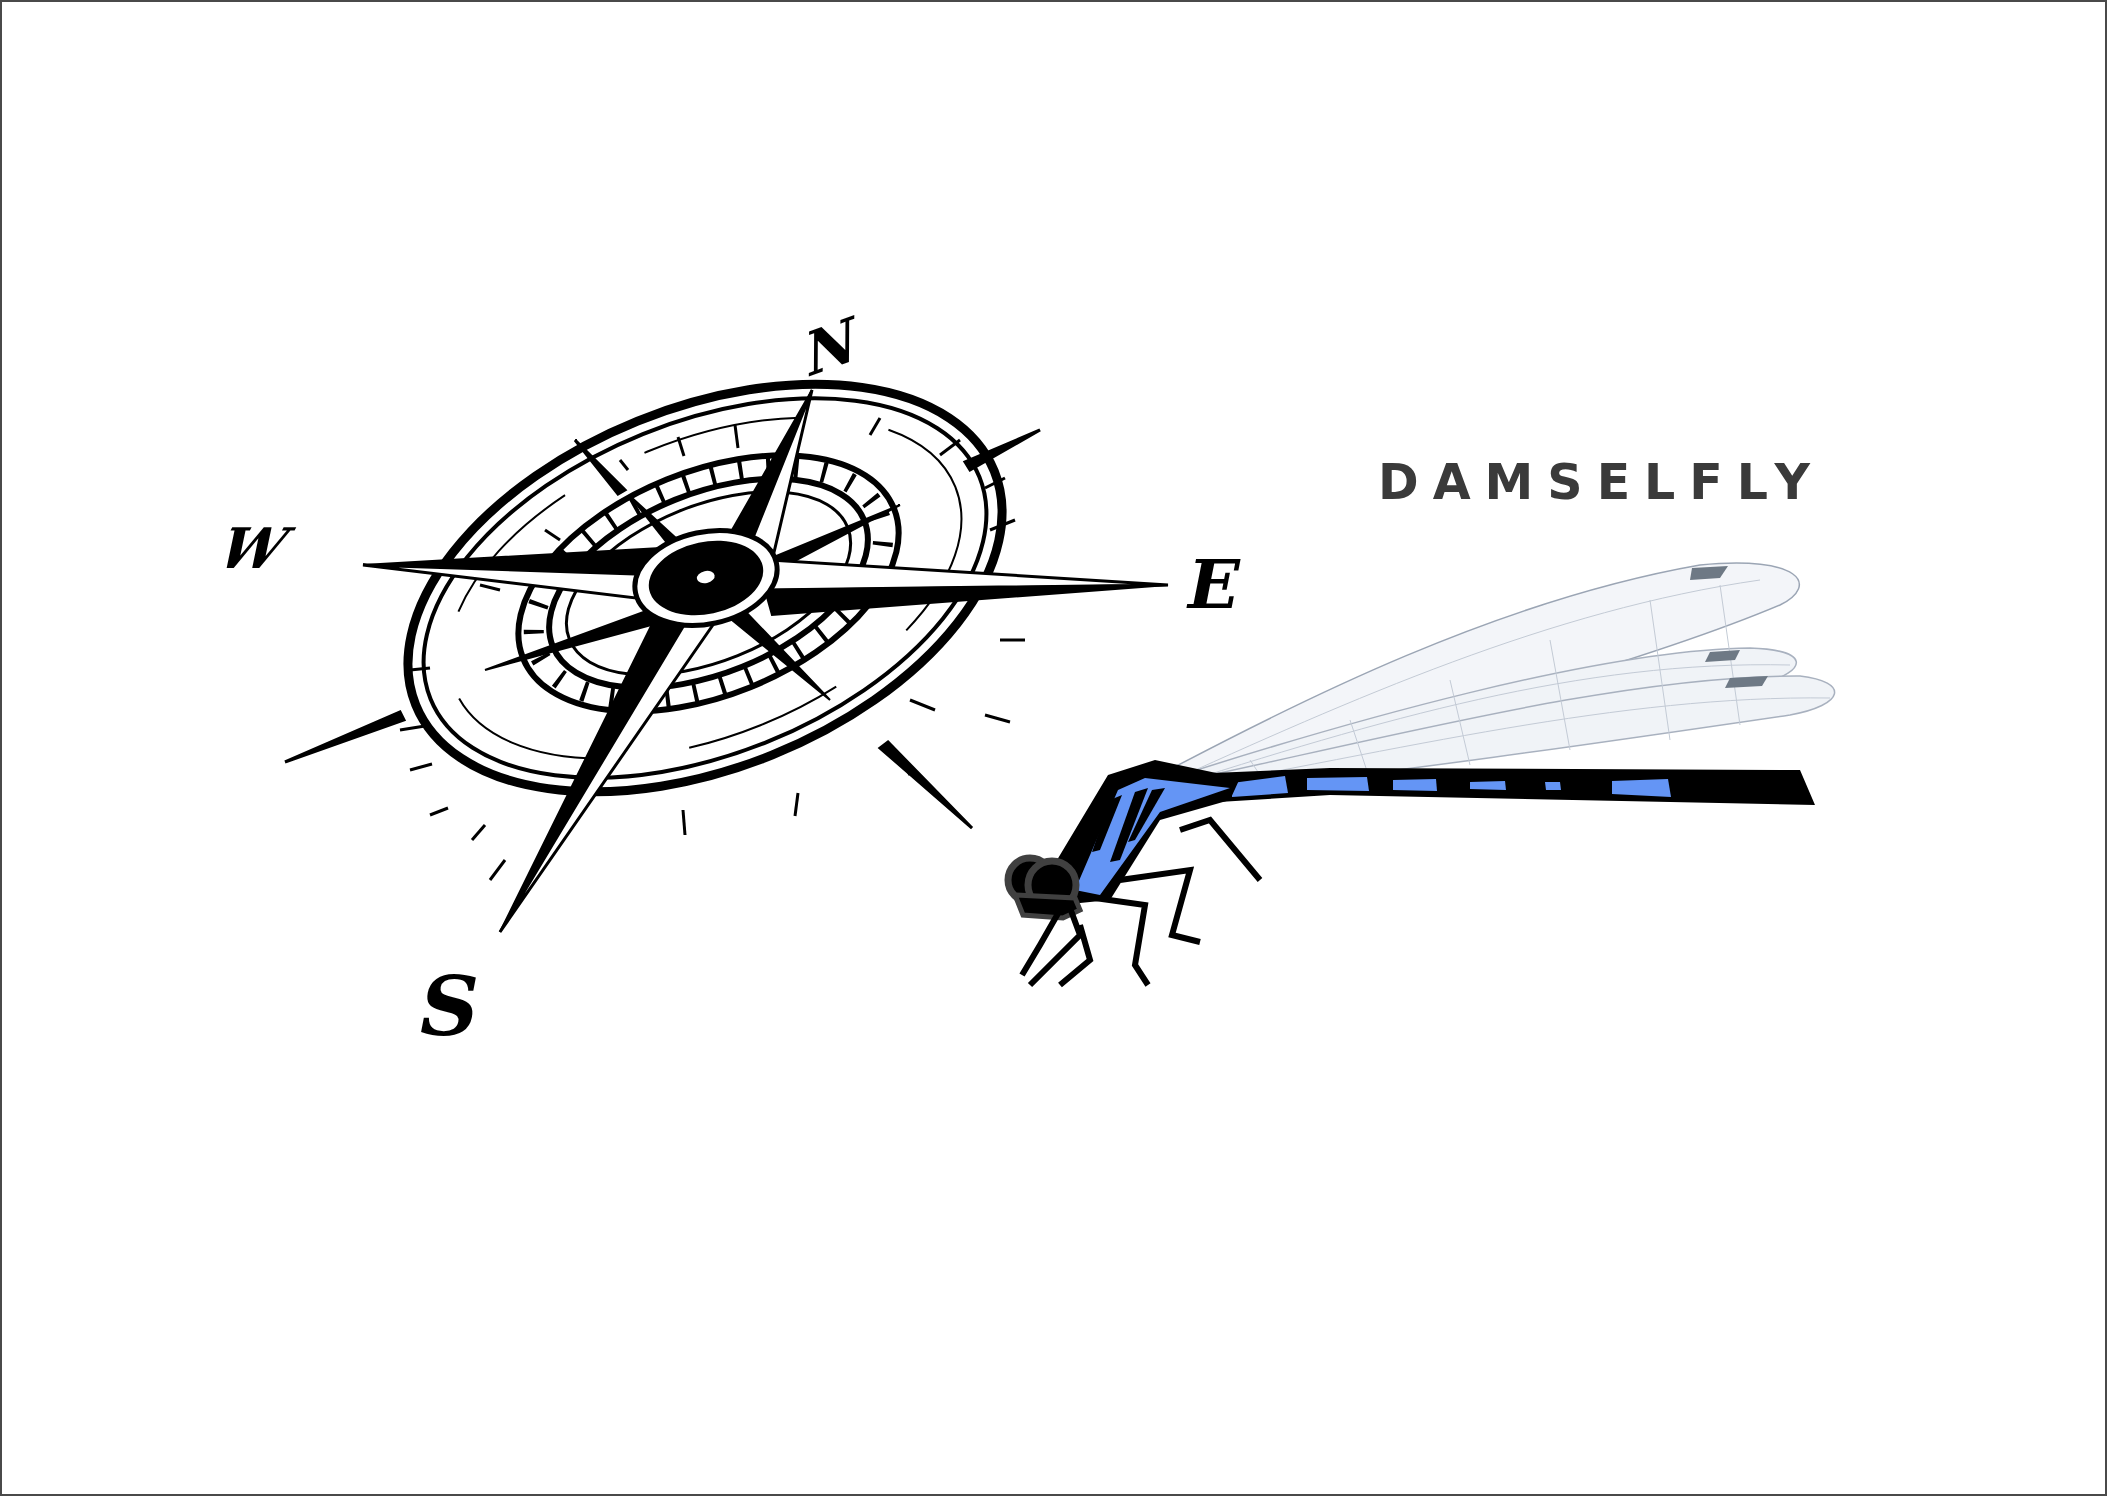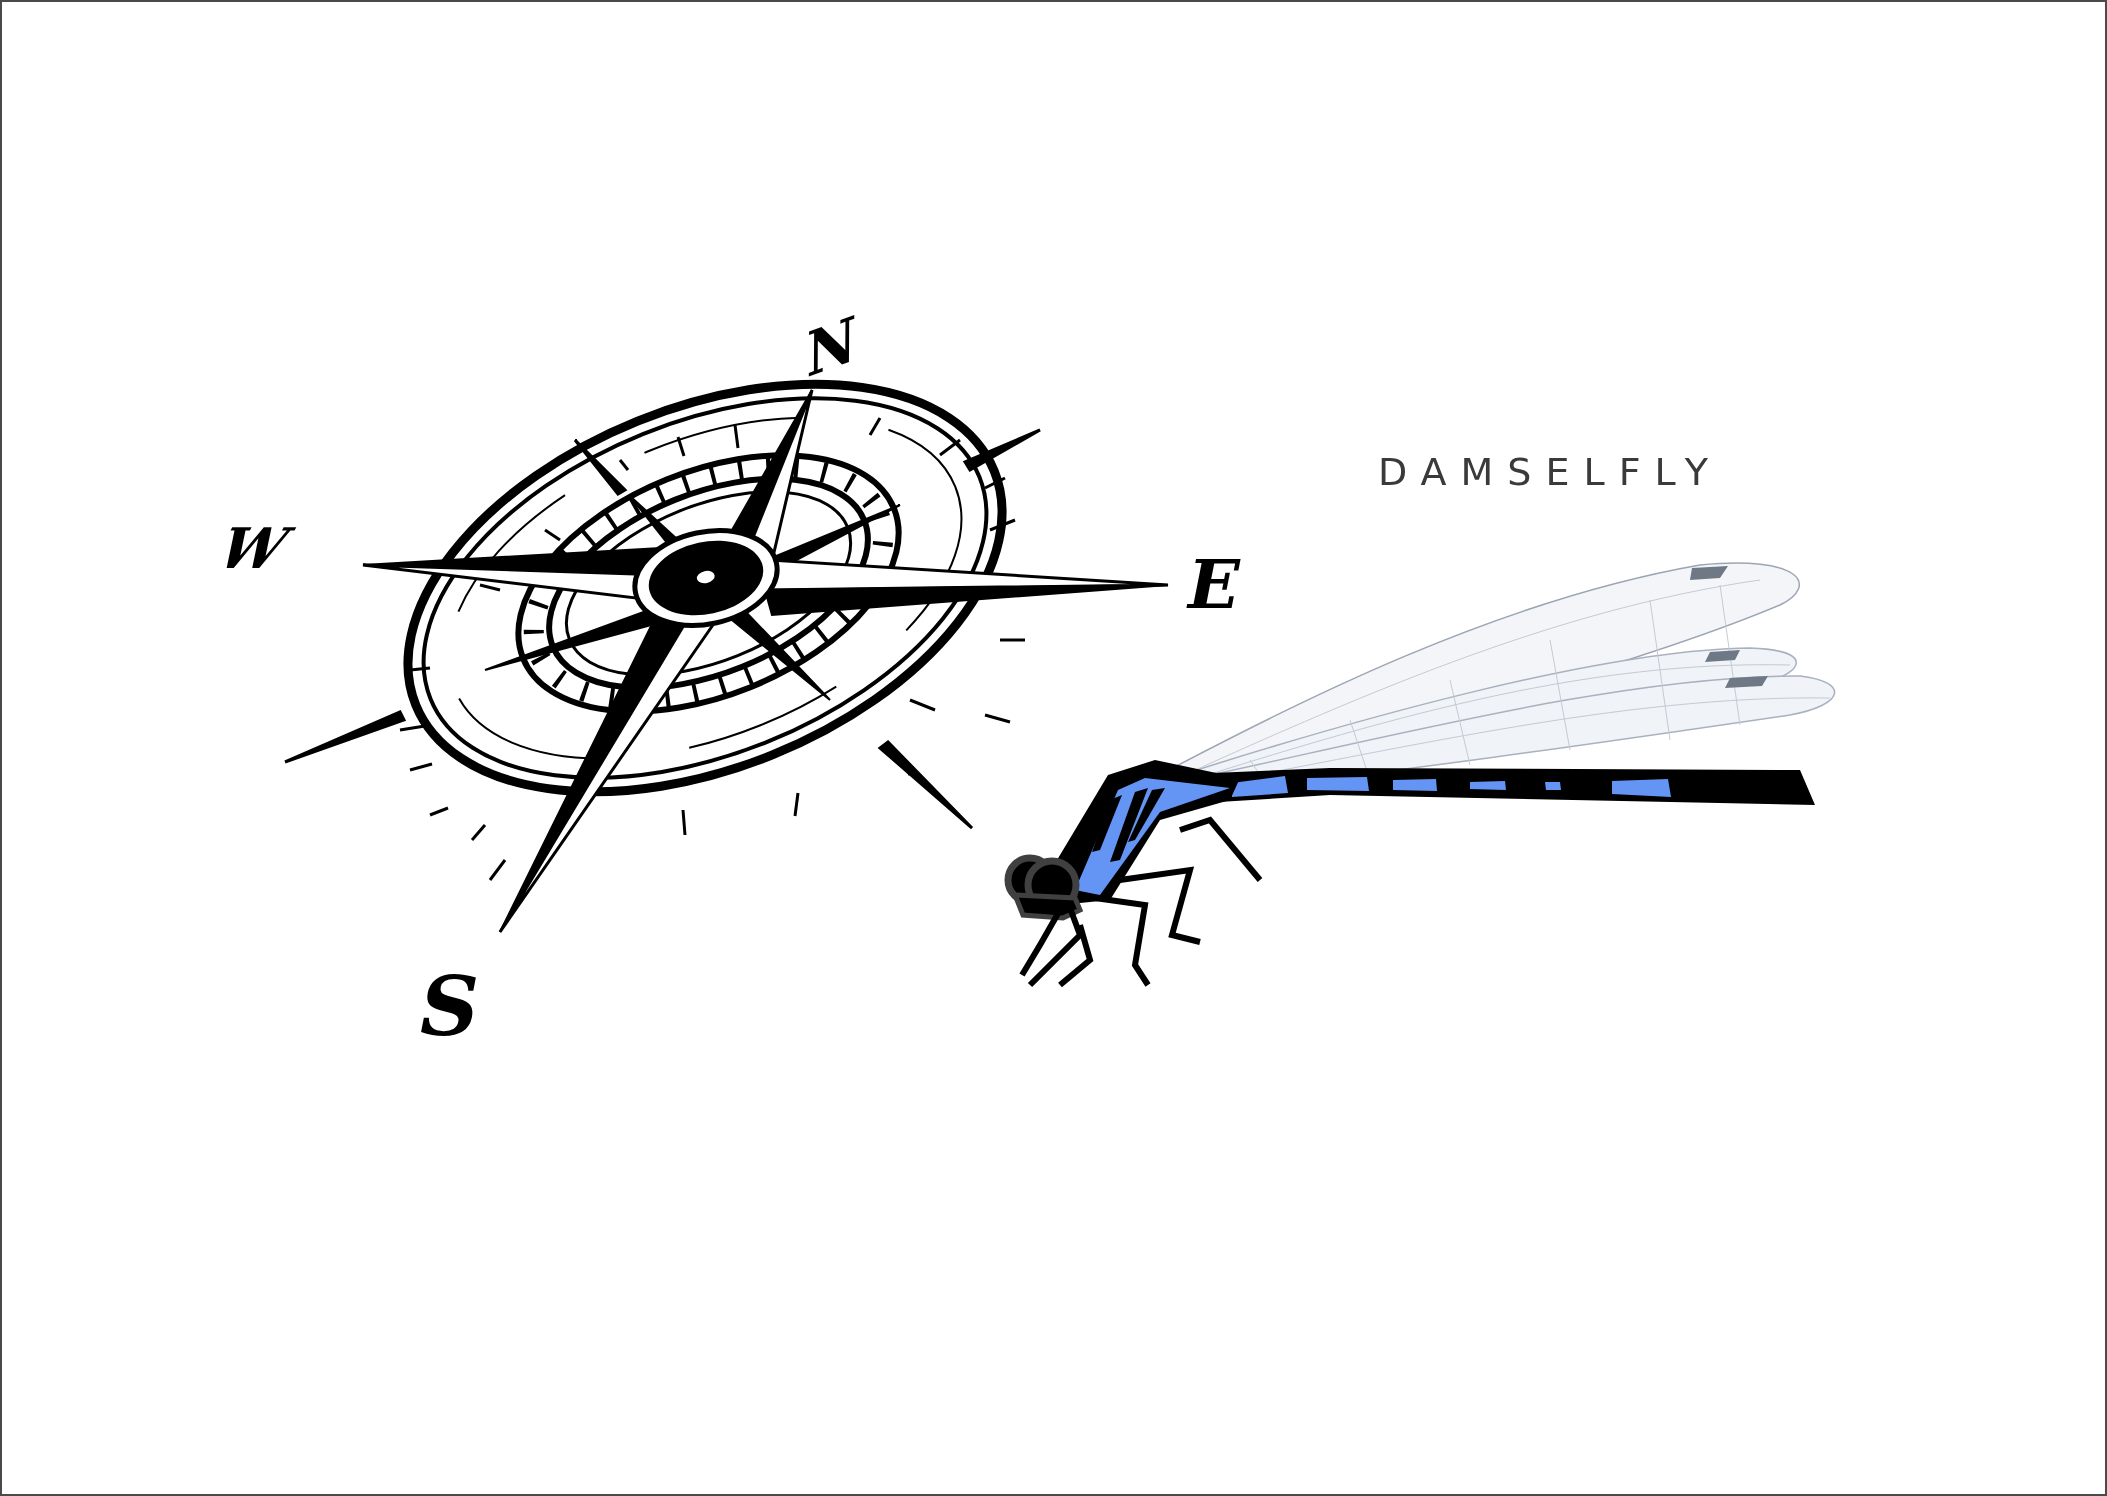--- a/index.html
+++ b/index.html
@@ -1,22 +1,22 @@
 <!DOCTYPE html>
 <html><head>
 <meta charset="utf-8">
 <style>
   html, body { margin: 0; padding: 0; background: #ffffff; }
   body { width: 2107px; height: 1496px; position: relative; overflow: hidden; font-family: "DejaVu Sans", sans-serif; }
   .frame { position: absolute; left: 0; top: 0; width: 2103px; height: 1492px; border: 2px solid #4a4a4a; background: #fff; }
   .art { position: absolute; left: 0; top: 0; width: 2107px; height: 1496px; }
   .wordmark {
     position: absolute; left: 1378px; top: 440px;
-    font-family: "DejaVu Sans", sans-serif; font-weight: normal;
-    font-size: 54px; letter-spacing: 14px; color: #3a3a3a;
+    font-family: "DejaVu Sans", sans-serif; font-weight: bold;
+    font-size: 70px; letter-spacing: 14px; color: #3a3a3a;
     font-variant: small-caps; line-height: 1;
   }
   .dir { position: absolute; font-family: "DejaVu Serif", serif; font-style: italic; font-weight: bold; color: #000; line-height: 1; }
 </style>
 </head>
 <body>
 
 <div class="frame"></div>
 
 <svg class="art" viewBox="0 0 2107 1496" xmlns="http://www.w3.org/2000/svg">

